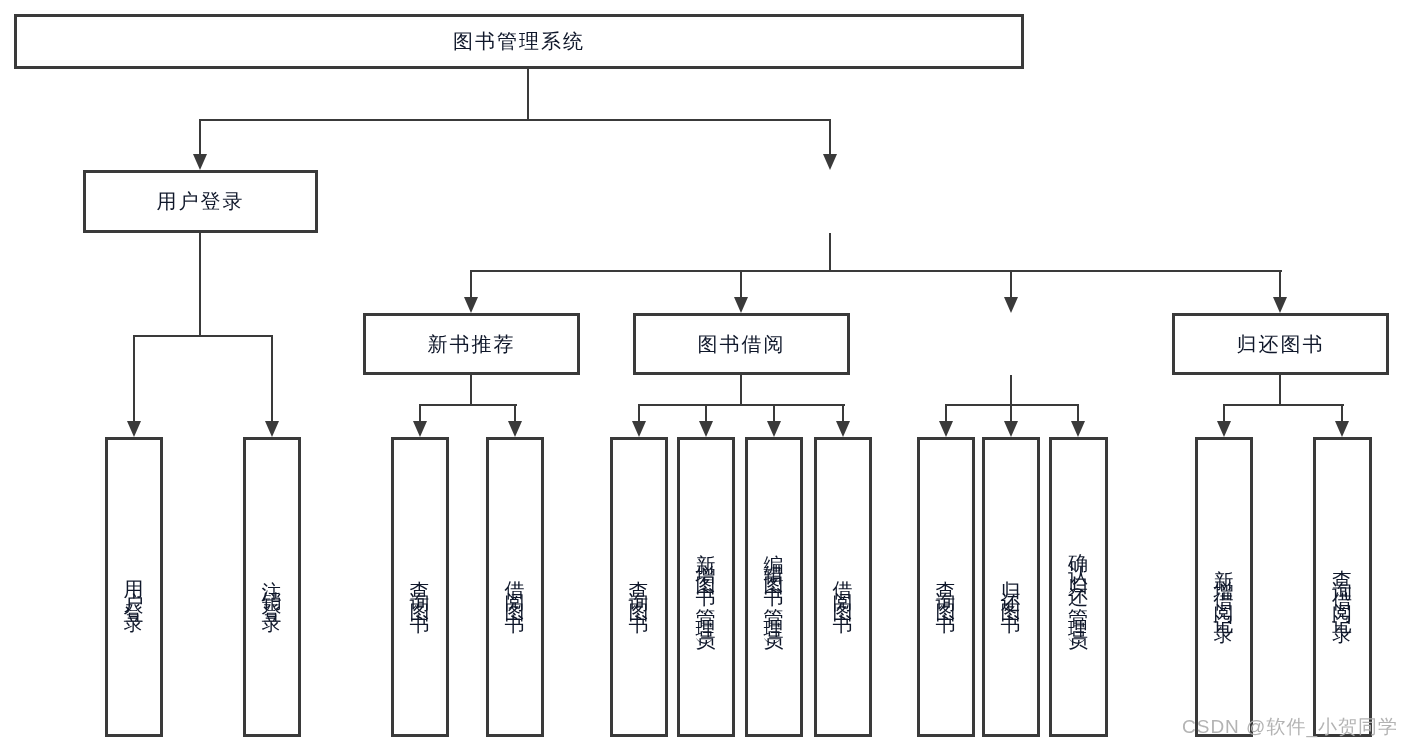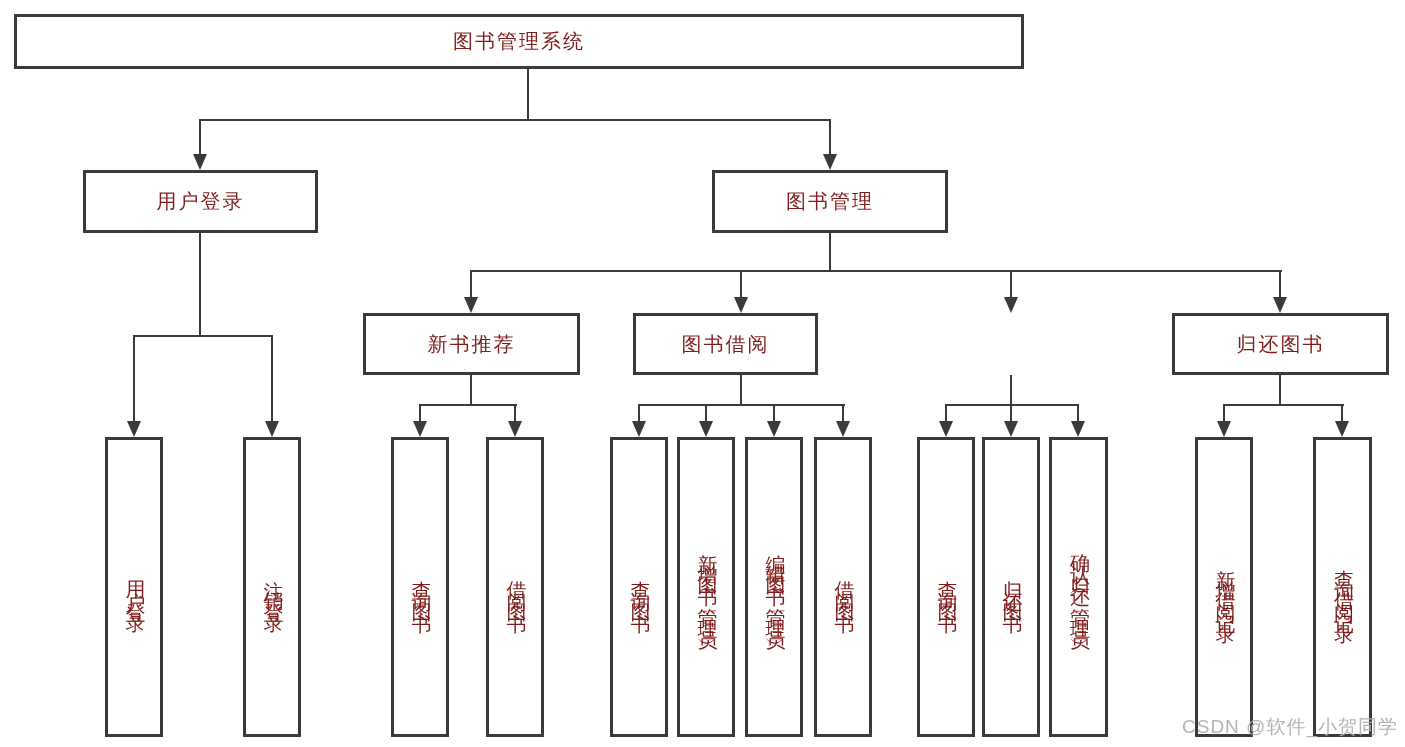--- a/index.html
+++ b/index.html
@@ -15,24 +15,23 @@
     position: absolute;
     box-sizing: border-box;
     border: 3px solid #3a3a3a;
     background: #ffffff;
     display: flex;
     align-items: center;
     justify-content: center;
   }
   .box-label {
     font-size: 20px;
-    color: #7f1d1d;
+    color: #0f172a;
     letter-spacing: 2px;
     white-space: nowrap;
-    font-family: Liberation Mono, monospace;
   }
   .vbox .box-label {
     writing-mode: vertical-rl;
     text-orientation: mixed;
     letter-spacing: 11px;
     line-height: 1;
     white-space: normal;
   }
   .ln { position: absolute; background: #3a3a3a; }
   .arrow {
@@ -66,23 +65,20 @@
   <div class="ln" style="left:527px; top:68px; width:2px; height:52px;"></div>
   <div class="ln" style="left:199px; top:119px; width:632px; height:2px;"></div>
   <div class="ln" style="left:199px; top:119px; width:2px; height:38px;"></div>
   <div class="arrow" style="left:193px; top:154px;"></div>
   <div class="ln" style="left:829px; top:119px; width:2px; height:38px;"></div>
   <div class="arrow" style="left:823px; top:154px;"></div>
 
   <div class="box" style="left:83px; top:170px; width:235px; height:63px;">
     <span class="box-label">用户登录</span>
   </div>
-  <div class="box" style="left:712px; top:170px; width:236px; height:63px;">
-    <span class="box-label">图书管理</span>
-  </div>
 
   <div class="ln" style="left:199px; top:233px; width:2px; height:104px;"></div>
   <div class="ln" style="left:133px; top:335px; width:140px; height:2px;"></div>
   <div class="ln" style="left:133px; top:335px; width:2px; height:88px;"></div>
   <div class="arrow" style="left:127px; top:421px;"></div>
   <div class="ln" style="left:271px; top:335px; width:2px; height:88px;"></div>
   <div class="arrow" style="left:265px; top:421px;"></div>
 
   <div class="ln" style="left:829px; top:233px; width:2px; height:39px;"></div>
   <div class="ln" style="left:470px; top:270px; width:812px; height:2px;"></div>
@@ -91,21 +87,21 @@
   <div class="ln" style="left:740px; top:270px; width:2px; height:29px;"></div>
   <div class="arrow" style="left:734px; top:297px;"></div>
   <div class="ln" style="left:1010px; top:270px; width:2px; height:29px;"></div>
   <div class="arrow" style="left:1004px; top:297px;"></div>
   <div class="ln" style="left:1279px; top:270px; width:2px; height:29px;"></div>
   <div class="arrow" style="left:1273px; top:297px;"></div>
 
   <div class="box" style="left:363px; top:313px; width:217px; height:62px;">
     <span class="box-label">新书推荐</span>
   </div>
-  <div class="box" style="left:633px; top:313px; width:185px; height:62px;">
+  <div class="box" style="left:633px; top:313px; width:217px; height:62px;">
     <span class="box-label">图书借阅</span>
   </div>
   <div class="box" style="left:1172px; top:313px; width:217px; height:62px;">
     <span class="box-label">归还图书</span>
   </div>
 
   <div class="ln" style="left:470px; top:375px; width:2px; height:31px;"></div>
   <div class="ln" style="left:419px; top:404px; width:98px; height:2px;"></div>
   <div class="ln" style="left:419px; top:404px; width:2px; height:19px;"></div>
   <div class="arrow" style="left:413px; top:421px;"></div>

